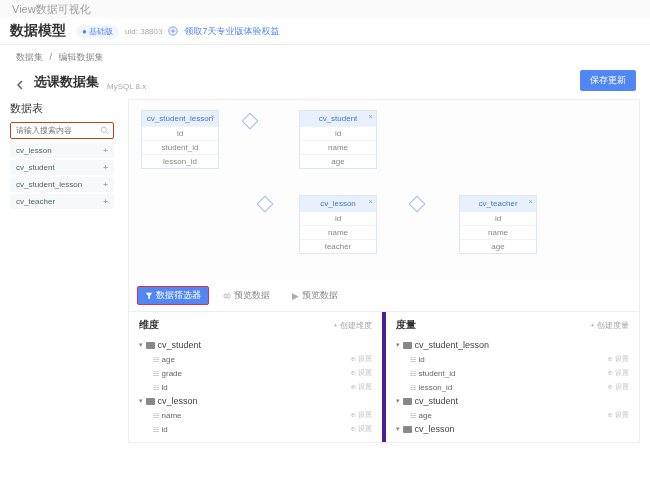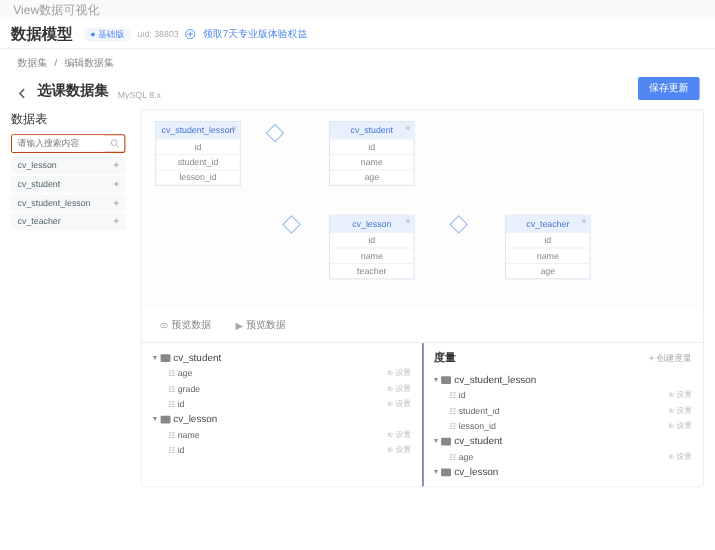--- a/index.html
+++ b/index.html
@@ -31,21 +31,21 @@
 .entity{position:absolute;width:78px;border:1px solid #dfe7f2;background:#fff;font-size:8px}
 .entity .ehdr{background:#e8f0fd;color:#4676d0;text-align:center;padding:3px 0;font-size:8px;position:relative}
 .entity .ehdr .x{position:absolute;right:3px;top:1px;color:#aaa;cursor:pointer}
 .entity .fld{text-align:center;padding:2px 0;border-top:1px solid #eef2f7;color:#888}
 .diamond{position:absolute;width:12px;height:12px;transform:rotate(45deg);border:1px solid #9abaf0;background:#fff}
 .tabs{display:flex;align-items:center;padding:6px 8px;gap:6px}
 .tab{font-size:9px;color:#888;padding:3px 8px;display:flex;align-items:center;gap:3px;cursor:pointer}
 .tab.active{background:#5187f4;color:#fff;border-radius:2px;border:1px solid #d33;padding:2px 7px}
 .panels{display:flex;border-top:1px solid #eee}
 .panel{flex:1;padding:6px 10px}
-.panel+.panel{border-left:1px solid #4c1d95}
+.panel+.panel{border-left:4px solid #4c1d95}
 .phdr{display:flex;justify-content:space-between;align-items:center;margin-bottom:6px}
 .phdr b{font-size:10px;font-weight:600}
 .phdr .add{font-size:8px;color:#aaa}
 .tree .grp{font-size:9px;padding:2px 0;display:flex;align-items:center;gap:3px;color:#444}
 .tree .grp::before{content:"▾";font-size:7px;color:#888}
 .tree .row{display:flex;align-items:center;justify-content:space-between;font-size:8px;color:#666;padding:2px 0 2px 14px}
 .tree .row .ops{color:#bbb;font-size:7px}
 svg{display:block}
 .folder{width:9px;height:7px;background:#888;display:inline-block;border-radius:1px}
 .colico{color:#aaa;font-size:7px}
@@ -141,35 +141,45 @@
         <div class="fld">id</div>
           <div class="fld">name</div>
           <div class="fld">age</div>
       </div>
       <div class="diamond" style="left:115px;top:15px"></div>
       <div class="diamond" style="left:130px;top:98px"></div>
       <div class="diamond" style="left:282px;top:98px"></div>
     </div>
 
     <div class="tabs">
+      <div class="tab active">
+          <svg width="8" height="8" viewBox="0 0 10 10">
+            <path d="M1 1h8L6 5v4L4 8V5z" fill="#fff"></path>
+          </svg>
+          <span>数据筛选器</span>
+        </div>
       <div class="tab">
           <svg width="8" height="8" viewBox="0 0 10 10">
             <ellipse cx="5" cy="5" rx="4" ry="2.5" fill="none" stroke="#aaa"></ellipse>
             <circle cx="5" cy="5" r="1" fill="#aaa"></circle>
           </svg>
           <span>预览数据</span>
         </div>
       <div class="tab">
           <span style="color:#aaa">▶</span>
           <span>预览数据</span>
         </div>
     </div>
 
     <div class="panels">
       <div class="panel">
+        <div class="phdr">
+            <b>维度</b>
+            <span class="add">+ 创建维度</span>
+          </div>
         <div class="tree">
           <div class="grp">
               <span class="folder"></span>
               <span>cv_student</span>
             </div>
           <div class="row">
               <span><span class="colico">☷</span> <span>age</span></span>
               <span class="ops">⊕ <span>设置</span></span>
             </div>
           <div class="row">

